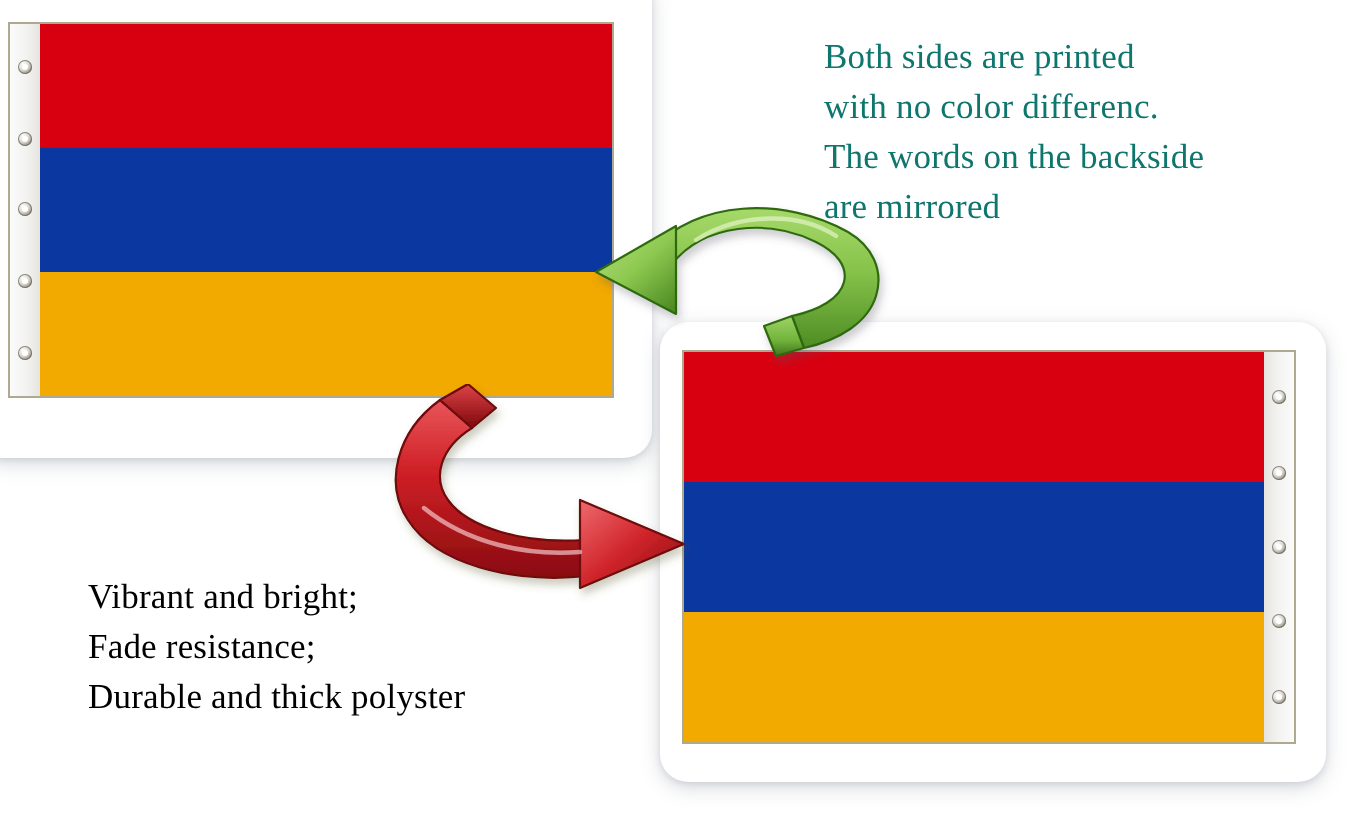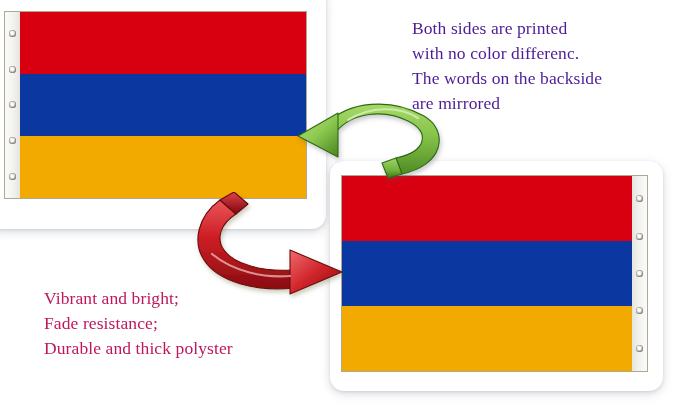--- a/index.html
+++ b/index.html
@@ -244,22 +244,22 @@
                L 100 102
                L 152 80
                Z" fill="url(#gRedHead)" stroke="#6E070B" stroke-width="1.1" stroke-linejoin="round"></path>
 
       <path d="M 30 8 L 46 22 L 58 12 L 44 0 Z" fill="url(#gRedTail)" stroke="#6E070B" stroke-width="1.1" stroke-linejoin="round"></path>
 
       <path d="M 22 62 C 44 80, 74 86, 100 84" fill="none" stroke="#FBD3D4" stroke-width="2.2" stroke-linecap="round" opacity="0.65"></path>
     </g>
   </svg>
 
-  <div class="text-block text-top-right" style="color: #4c1d95; font-family: Liberation Serif, serif;">Both sides are printed
+  <div class="text-block text-top-right" style="color: #0f766e; font-family: Liberation Serif, serif;">Both sides are printed
 with no color differenc.
 The words on the backside
 are mirrored</div>
 
-  <div class="text-block text-bottom-left" style="color: #be185d;">Vibrant and bright;
+  <div class="text-block text-bottom-left" style="color: #000000;">Vibrant and bright;
 Fade resistance;
 Durable and thick polyster</div>
 
 </div>
 
 </body></html>

